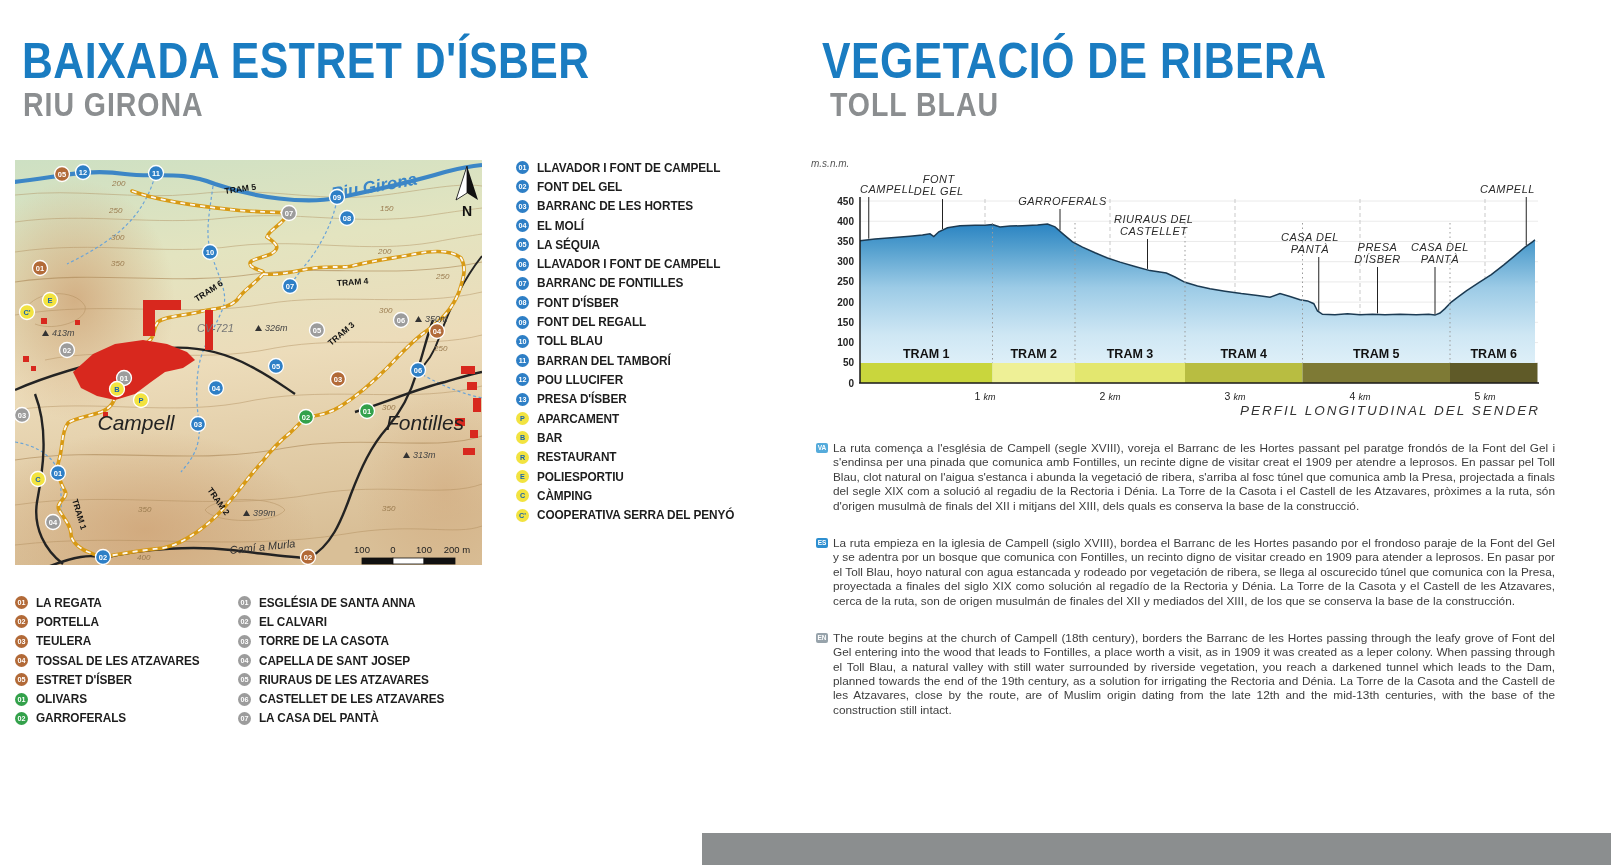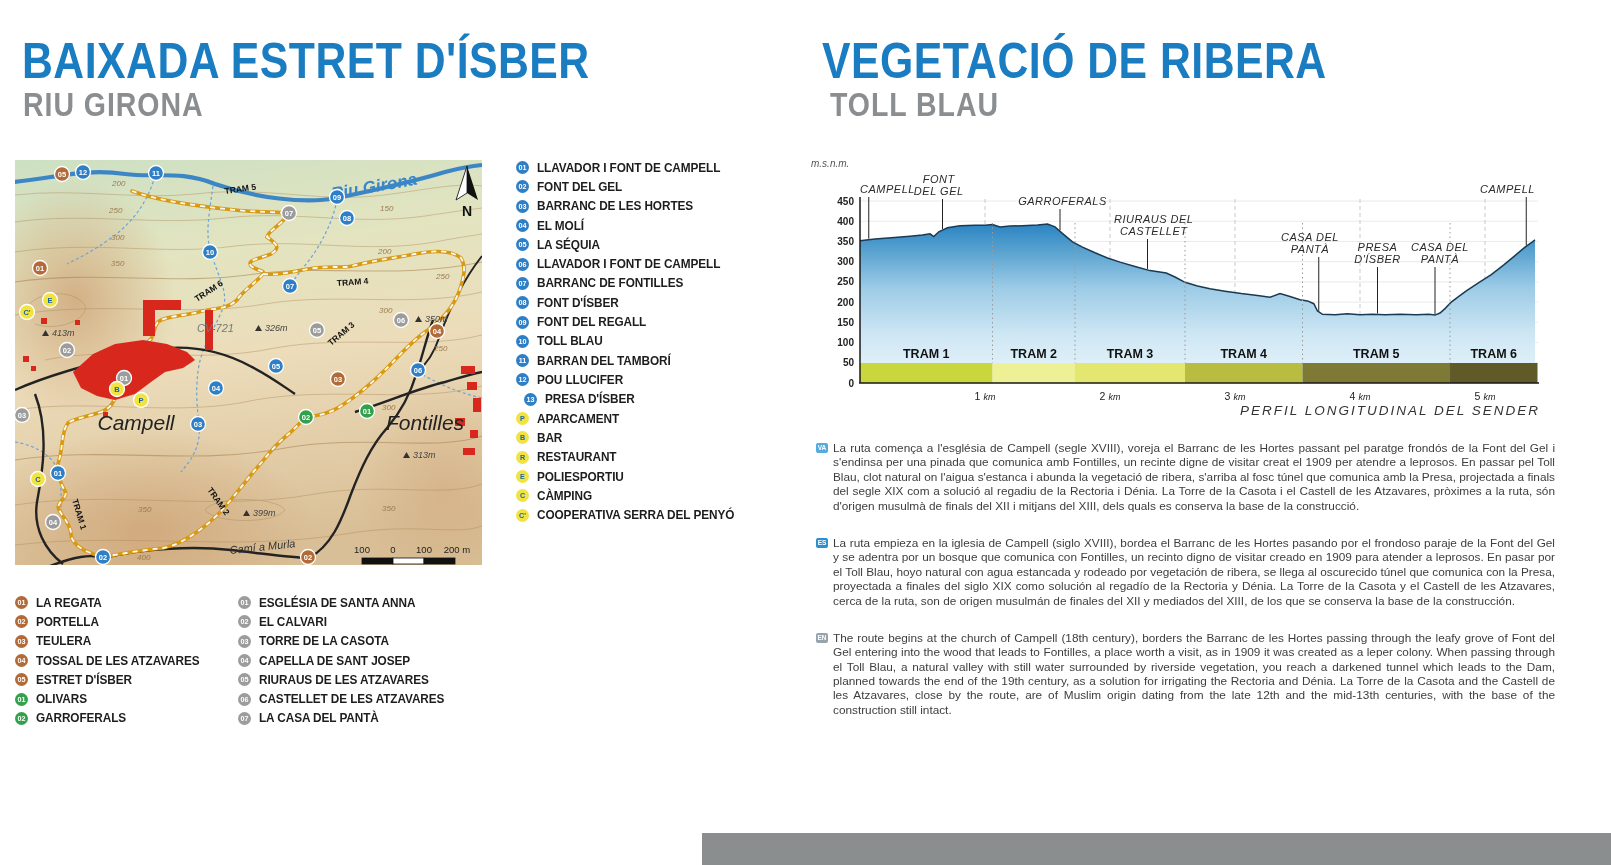--- a/index.html
+++ b/index.html
@@ -350,21 +350,21 @@
       </li>
       <li>
         <span class="lg-badge" style="background: rgb(46, 127, 198);">11</span>
         <span class="lg-text">BARRAN DEL TAMBORÍ</span>
       </li>
       <li>
         <span class="lg-badge" style="background: rgb(46, 127, 198);">12</span>
         <span class="lg-text">POU LLUCIFER</span>
       </li>
       <li>
-        <span class="lg-badge" style="background: rgb(46, 127, 198); margin-left: 8px;">13</span>
+        <span class="lg-badge" style="background: rgb(46, 127, 198);">13</span>
         <span class="lg-text">PRESA D'ÍSBER</span>
       </li>
     </ul>
   <ul id="letter-legend" class="legend">
       <li>
         <span class="lg-badge yellow" style="background: rgb(242, 227, 64);">P</span>
         <span class="lg-text">APARCAMENT</span>
       </li>
       <li>
         <span class="lg-badge yellow" style="background: rgb(242, 227, 64);">B</span>

